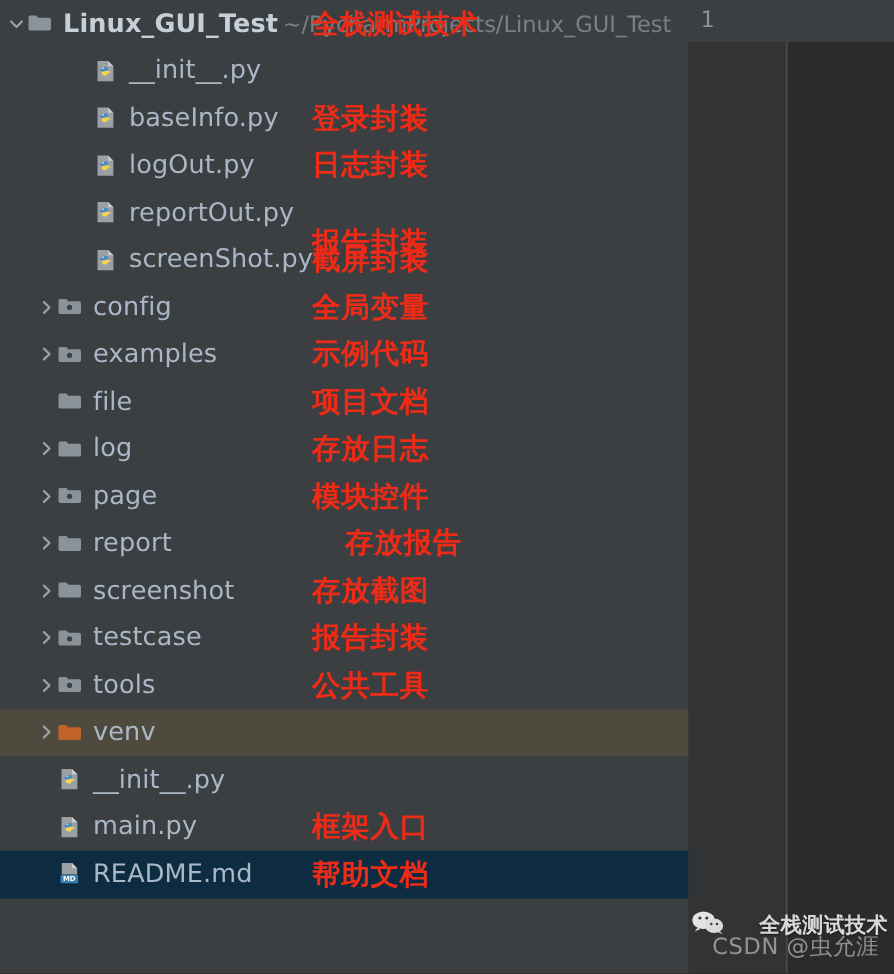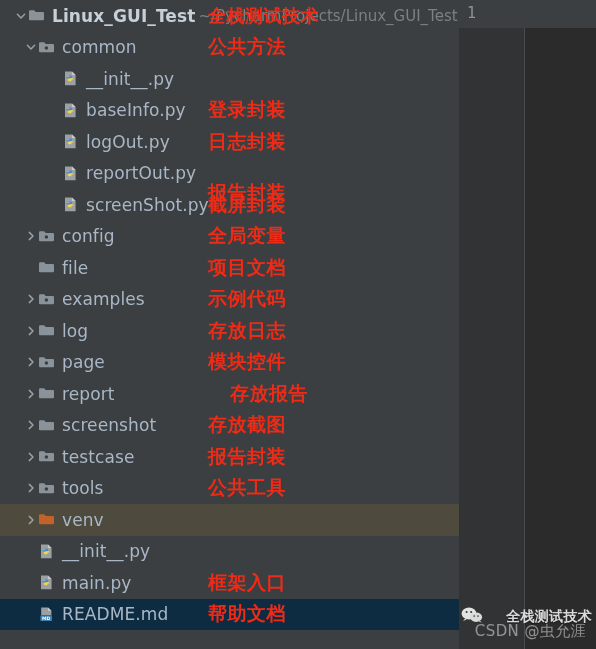--- a/index.html
+++ b/index.html
@@ -133,21 +133,21 @@
     font-size: 19px;
     font-weight: bold;
     top: 50%;
     transform: translateY(-50%);
     letter-spacing: .5px;
     font-family: "DejaVu Sans", "Liberation Sans", sans-serif;
   }
   .annot.root-annot { left: 208px; font-size: 18px; }
 
   
-  .ind-0 { padding-left: 14px; }
+  .ind-0 { padding-left: 4px; }
   .ind-1 { padding-left: 24px; }
   .ind-2 { padding-left: 48px; }
 
   
   .wm-wechat {
     position: absolute;
     right: 4px;
     top: 607px;
     display: flex;
     align-items: center;
@@ -194,35 +194,20 @@
         </span>
         <span class="icon">
           <svg width="17" height="17" viewBox="0 0 17 17">
             <path d="M1 4.4 A1.1 1.1 0 0 1 2.1 3.3 H6.2 L7.6 4.9 H14.9 A1.1 1.1 0 0 1 16 6.0 V12.2 A1.1 1.1 0 0 1 14.9 13.3 H2.1 A1.1 1.1 0 0 1 1 12.2 Z" fill="#8a9399"></path>
           </svg>
         </span>
         <span class="node-label root">Linux_GUI_Test</span>
         <span class="node-path">~/PycharmProjects/Linux_GUI_Test</span>
         <span class="annot root-annot">全栈测试技术</span>
       </div>
-      <div class="tree-row ind-1">
-        <span class="chevron">
-          <svg width="14" height="14" viewBox="0 0 14 14">
-            <path d="M3.4 5.3 L7 9 L10.6 5.3" fill="none" stroke="#9aa0a6" stroke-width="1.5" stroke-linecap="round" stroke-linejoin="round"></path>
-          </svg>
-        </span>
-        <span class="icon">
-          <svg width="17" height="17" viewBox="0 0 17 17">
-            <path d="M1 4.4 A1.1 1.1 0 0 1 2.1 3.3 H6.2 L7.6 4.9 H14.9 A1.1 1.1 0 0 1 16 6.0 V12.2 A1.1 1.1 0 0 1 14.9 13.3 H2.1 A1.1 1.1 0 0 1 1 12.2 Z" fill="#8a9399"></path>
-            <circle cx="8.4" cy="8.9" r="1.75" fill="#3c3f41"></circle>
-          </svg>
-        </span>
-        <span class="node-label">common</span>
-        <span class="annot" style="left: 208px;">公共方法</span>
-      </div>
       <div class="tree-row ind-2">
         <span class="chev-spacer"></span>
         <span class="icon">
           <svg width="17" height="17" viewBox="0 0 17 17">
             <path d="M3 1.6 H10 L13.6 5.1 V15.2 H3 Z" fill="#9aa0a4"></path>
             <path d="M10 1.6 L13.6 5.1 H10 Z" fill="#c6cace"></path>
             <path d="M6.1 7.2 c0-1.15 .45-1.75 2.0-1.75 1.55 0 2.0 .6 2.0 1.45 v1.1 H8.1 v.45 H5.6 c-.9 0-1.35-.65-1.35-1.25 z" fill="#4b8bbe"></path>
             <path d="M11.0 10.1 c0 1.15-.45 1.75-2.0 1.75 -1.55 0-2.0-.6-2.0-1.45 v-1.1 h2.0 v-.45 h2.5 c.9 0 1.35 .65 1.35 1.25 z" fill="#f6d44b" transform="translate(-1.2,-0.5)"></path>
             <circle cx="6.9" cy="6.5" r=".42" fill="#ffffff"></circle>
           </svg>
@@ -294,43 +279,43 @@
         <span class="icon">
           <svg width="17" height="17" viewBox="0 0 17 17">
             <path d="M1 4.4 A1.1 1.1 0 0 1 2.1 3.3 H6.2 L7.6 4.9 H14.9 A1.1 1.1 0 0 1 16 6.0 V12.2 A1.1 1.1 0 0 1 14.9 13.3 H2.1 A1.1 1.1 0 0 1 1 12.2 Z" fill="#8a9399"></path>
             <circle cx="8.4" cy="8.9" r="1.75" fill="#3c3f41"></circle>
           </svg>
         </span>
         <span class="node-label">config</span>
         <span class="annot" style="left: 208px;">全局变量</span>
       </div>
       <div class="tree-row ind-1">
+        <span class="chevron">
+          <svg width="14" height="14" viewBox="0 0 14 14">
+            <path d="M5.3 3.4 L9 7 L5.3 10.6" fill="none" stroke="#9aa0a6" stroke-width="1.5" stroke-linecap="round" stroke-linejoin="round"></path>
+          </svg>
+        </span>
+        <span class="icon">
+          <svg width="17" height="17" viewBox="0 0 17 17">
+            <path d="M1 4.4 A1.1 1.1 0 0 1 2.1 3.3 H6.2 L7.6 4.9 H14.9 A1.1 1.1 0 0 1 16 6.0 V12.2 A1.1 1.1 0 0 1 14.9 13.3 H2.1 A1.1 1.1 0 0 1 1 12.2 Z" fill="#8a9399"></path>
+            <circle cx="8.4" cy="8.9" r="1.75" fill="#3c3f41"></circle>
+          </svg>
+        </span>
+        <span class="node-label">examples</span>
+        <span class="annot" style="left: 208px;">示例代码</span>
+      </div>
+      <div class="tree-row ind-1">
         <span class="chev-spacer"></span>
         <span class="icon">
           <svg width="17" height="17" viewBox="0 0 17 17">
             <path d="M1 4.4 A1.1 1.1 0 0 1 2.1 3.3 H6.2 L7.6 4.9 H14.9 A1.1 1.1 0 0 1 16 6.0 V12.2 A1.1 1.1 0 0 1 14.9 13.3 H2.1 A1.1 1.1 0 0 1 1 12.2 Z" fill="#8a9399"></path>
           </svg>
         </span>
         <span class="node-label">file</span>
         <span class="annot" style="left: 208px;">项目文档</span>
-      </div>
-      <div class="tree-row ind-1">
-        <span class="chevron">
-          <svg width="14" height="14" viewBox="0 0 14 14">
-            <path d="M5.3 3.4 L9 7 L5.3 10.6" fill="none" stroke="#9aa0a6" stroke-width="1.5" stroke-linecap="round" stroke-linejoin="round"></path>
-          </svg>
-        </span>
-        <span class="icon">
-          <svg width="17" height="17" viewBox="0 0 17 17">
-            <path d="M1 4.4 A1.1 1.1 0 0 1 2.1 3.3 H6.2 L7.6 4.9 H14.9 A1.1 1.1 0 0 1 16 6.0 V12.2 A1.1 1.1 0 0 1 14.9 13.3 H2.1 A1.1 1.1 0 0 1 1 12.2 Z" fill="#8a9399"></path>
-            <circle cx="8.4" cy="8.9" r="1.75" fill="#3c3f41"></circle>
-          </svg>
-        </span>
-        <span class="node-label">examples</span>
-        <span class="annot" style="left: 208px;">示例代码</span>
       </div>
       <div class="tree-row ind-1">
         <span class="chevron">
           <svg width="14" height="14" viewBox="0 0 14 14">
             <path d="M5.3 3.4 L9 7 L5.3 10.6" fill="none" stroke="#9aa0a6" stroke-width="1.5" stroke-linecap="round" stroke-linejoin="round"></path>
           </svg>
         </span>
         <span class="icon">
           <svg width="17" height="17" viewBox="0 0 17 17">
             <path d="M1 4.4 A1.1 1.1 0 0 1 2.1 3.3 H6.2 L7.6 4.9 H14.9 A1.1 1.1 0 0 1 16 6.0 V12.2 A1.1 1.1 0 0 1 14.9 13.3 H2.1 A1.1 1.1 0 0 1 1 12.2 Z" fill="#8a9399"></path>

